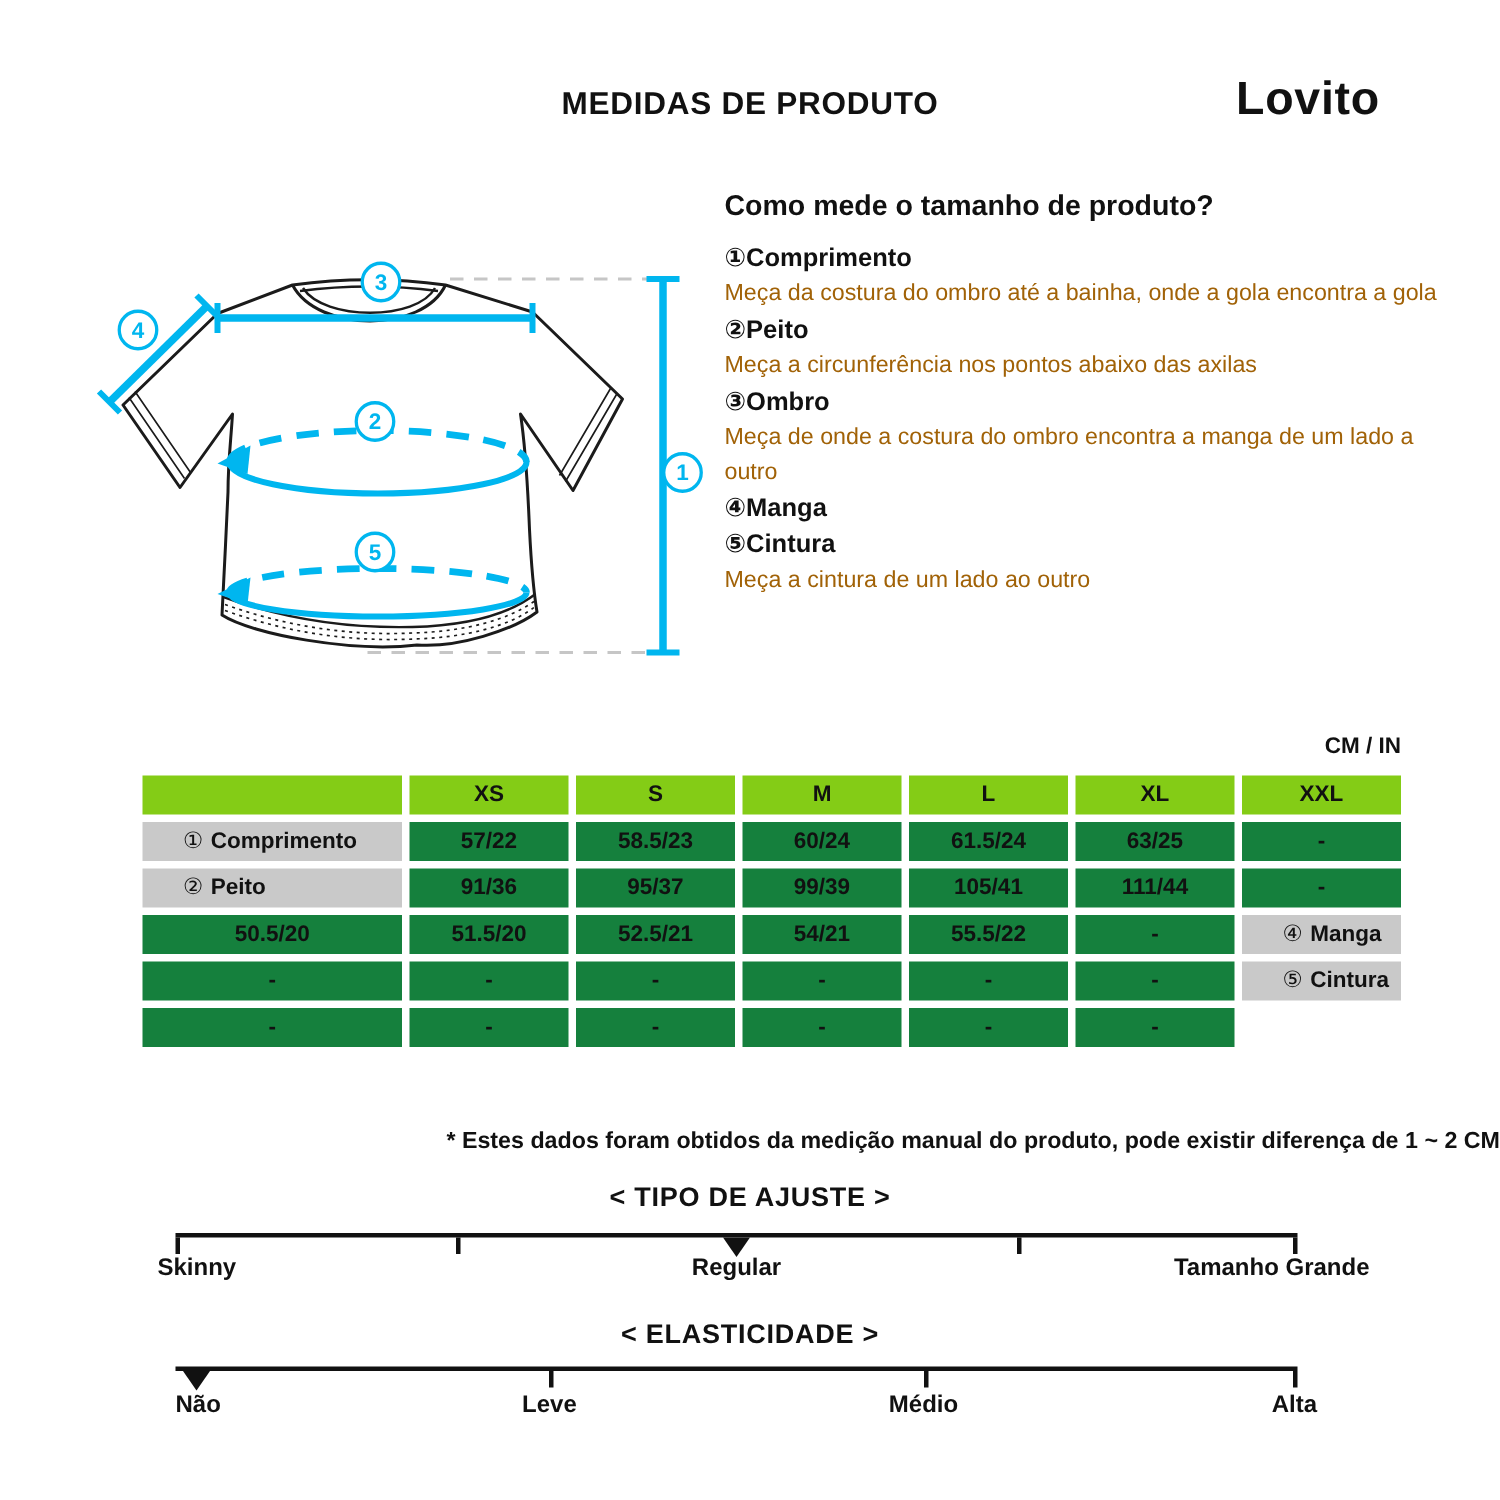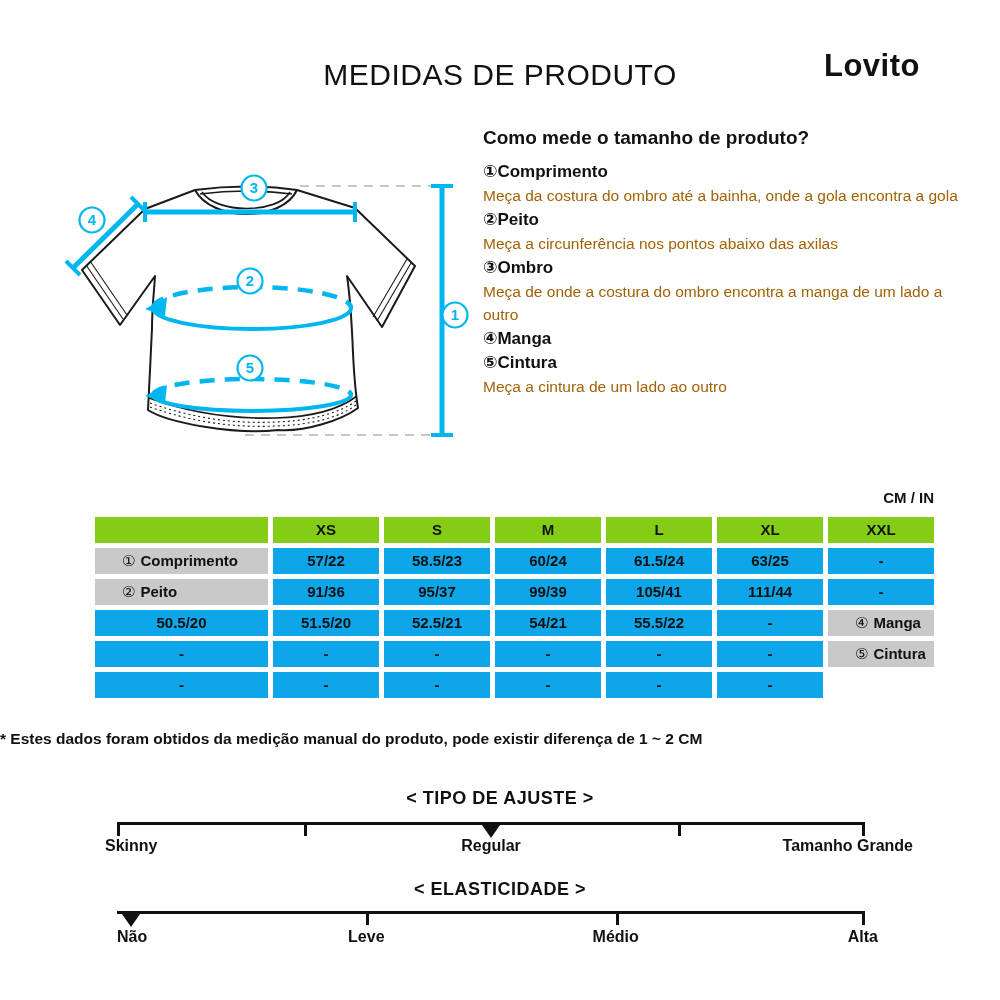--- a/index.html
+++ b/index.html
@@ -1,44 +1,44 @@
 <!DOCTYPE html>
 <html><head>
 <meta charset="utf-8">
 <style>
   * { margin:0; padding:0; box-sizing:border-box; }
   body { background:#fff; font-family:"Liberation Sans","DejaVu Sans",sans-serif; color:#111; }
   .page { position:relative; width:1000px; height:1000px; background:#fff; overflow:hidden; }
 
   
   .title { position:absolute; top:58px; left:0; width:1000px; text-align:center;
-           font-size:30px; font-weight:normal; letter-spacing:.5px; }
+           font-size:21px; font-weight:bold; letter-spacing:.5px; }
   .logo { position:absolute; top:48px; right:80px; font-size:31px; font-weight:bold; letter-spacing:.5px; }
 
   
   .diagram { position:absolute; left:50px; top:158px; width:430px; height:312px; }
 
   
   .howto { position:absolute; left:483px; top:127px; width:478px; }
   .howto-title { font-size:19px; font-weight:bold; margin-bottom:11px; }
   .howto-name { font-size:17px; font-weight:bold; line-height:24px; }
   .howto-desc { font-size:15.5px; line-height:23px; color:#a16207; margin-bottom:1px; }
 
   
   .unit-label { position:absolute; top:489px; right:66px; font-size:15px; font-weight:bold; }
   .size-table { position:absolute; left:95px; top:517px; display:grid;
                 grid-template-columns:173px repeat(6,106px); gap:5px; }
   .size-table > div { height:26px; line-height:26px; font-size:15px; }
   .th { background:#84cc16; text-align:center; font-weight:bold; }
   .tl { background:#c9c9c9; text-align:left; padding-left:27px; font-weight:bold; white-space:nowrap; }
   .tl .circ { margin-right:5px; font-weight:normal; }
-  .td { background:#0ea5e9; text-align:center; font-weight:bold; }
-
-  
-  .footnote { position:absolute; top:730px; left:0; width:1000px; text-align:left;
+  .td { background:#15803d; text-align:center; font-weight:bold; }
+
+  
+  .footnote { position:absolute; top:752px; left:0; width:1000px; text-align:right;
               font-size:15.5px; font-weight:bold; }
 
   
   .slider-title { position:absolute; left:0; width:1000px; text-align:center;
                   font-size:18px; font-weight:bold; letter-spacing:.5px; }
   .track { position:absolute; left:117px; width:748px; border-top:3px solid #111; }
   .tick { position:absolute; top:0; width:3px; height:11px; background:#111; }
   .marker { position:absolute; top:0; width:0; height:0;
             border-left:9px solid transparent; border-right:9px solid transparent;
             border-top:13px solid #111; }

